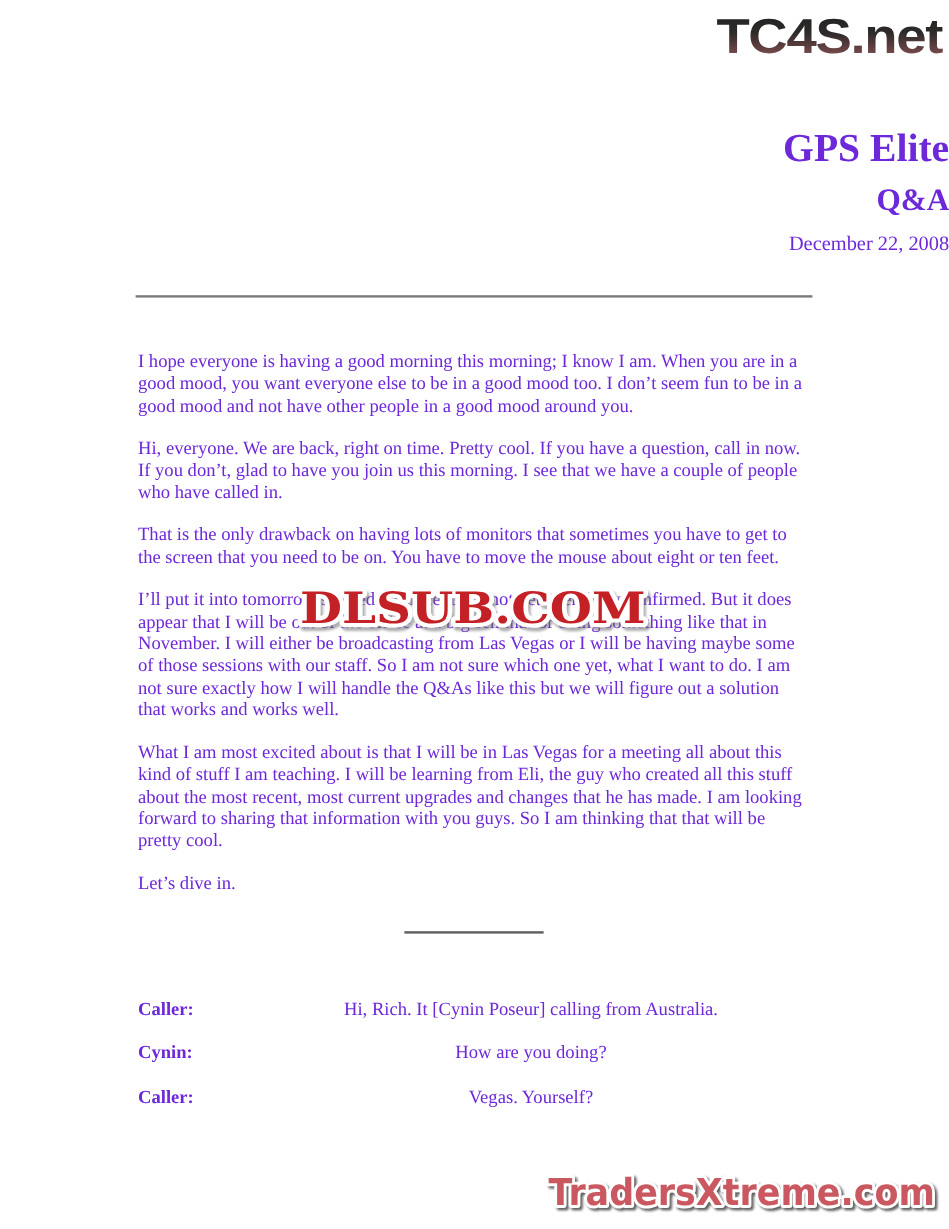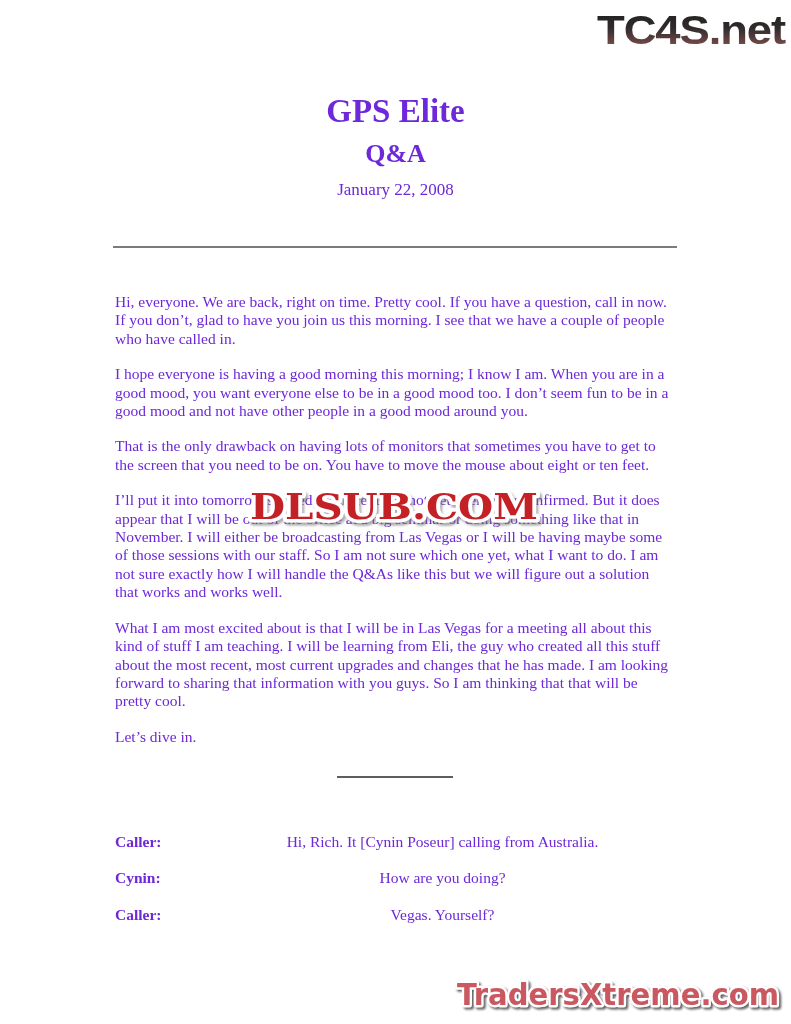--- a/index.html
+++ b/index.html
@@ -18,21 +18,21 @@
   
   .tc4s-logo { position: absolute; top: 4px; right: 2px; }
   .tc4s-logo text {
     font-family: "Liberation Sans", sans-serif;
     font-weight: bold;
     font-size: 41px;
     letter-spacing: -1px;
   }
 
   
-  .doc-header { position: absolute; top: 0; left: 0; width: 100%; text-align: center; }
+  .doc-header { position: absolute; top: 13px; left: 0; width: 100%; text-align: right; }
   .doc-title {
     margin-top: 93px;
     font-size: 33px;
     font-weight: bold;
     line-height: 37px;
   }
   .doc-subtitle {
     margin-top: 9px;
     font-size: 26px;
     font-weight: bold;
@@ -136,32 +136,32 @@
           <stop offset="1" stop-color="#a57a7a"></stop>
         </linearGradient>
       </defs>
       <text x="98" y="40" text-anchor="middle" fill="url(#tc4sGrad)" textLength="188" lengthAdjust="spacingAndGlyphs">TC4S.net</text>
     </svg>
   </div>
 
   <div class="doc-header">
     <div class="doc-title">GPS Elite</div>
     <div class="doc-subtitle">Q&amp;A</div>
-    <div class="doc-date">January 22, 2008</div>
+    <div class="doc-date">December 22, 2008</div>
   </div>
 
   <hr class="rule-long">
 
   <div class="content">
+    <p>I hope everyone is having a good morning this morning; I know I am. When you are in a
+good mood, you want everyone else to be in a good mood too. I don’t seem fun to be in a
+good mood and not have other people in a good mood around you.</p>
     <p>Hi, everyone. We are back, right on time. Pretty cool. If you have a question, call in now.
 If you don’t, glad to have you join us this morning. I see that we have a couple of people
 who have called in.</p>
-    <p>I hope everyone is having a good morning this morning; I know I am. When you are in a
-good mood, you want everyone else to be in a good mood too. I don’t seem fun to be in a
-good mood and not have other people in a good mood around you.</p>
     <p>That is the only drawback on having lots of monitors that sometimes you have to get to
 the screen that you need to be on. You have to move the mouse about eight or ten feet.</p>
     <p>I’ll put it into tomorrow’s schedule since it has not yet been fully confirmed. But it does
 appear that I will be out of the office at a big seminar or doing something like that in
 November. I will either be broadcasting from Las Vegas or I will be having maybe some
 of those sessions with our staff. So I am not sure which one yet, what I want to do. I am
 not sure exactly how I will handle the Q&amp;As like this but we will figure out a solution
 that works and works well.</p>
     <p>What I am most excited about is that I will be in Las Vegas for a meeting all about this
 kind of stuff I am teaching. I will be learning from Eli, the guy who created all this stuff

